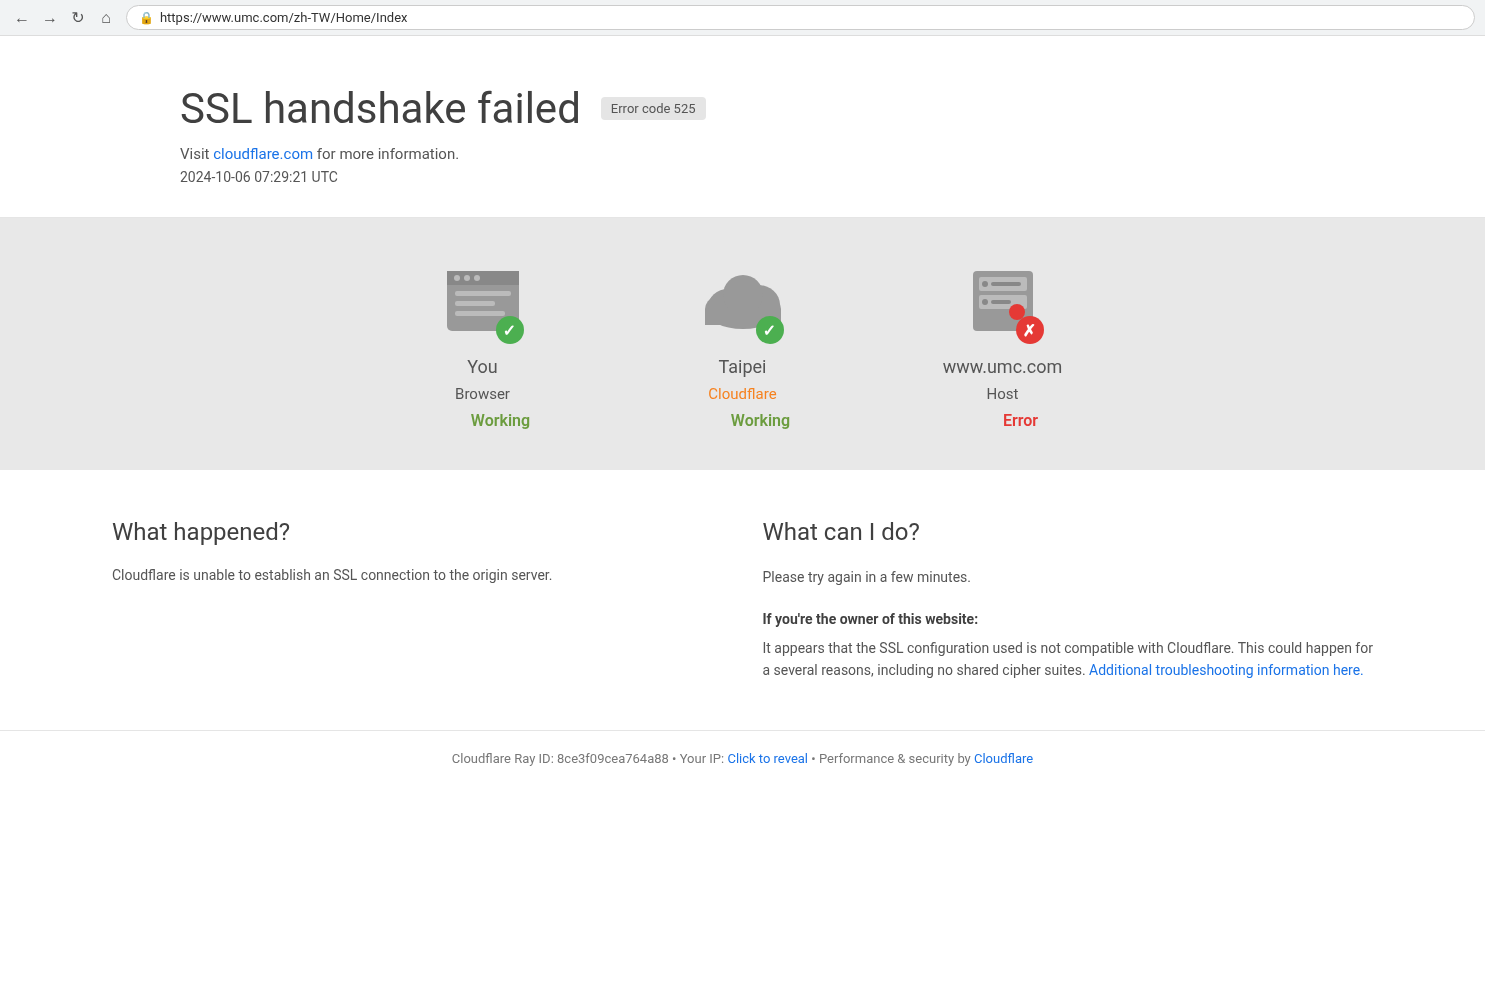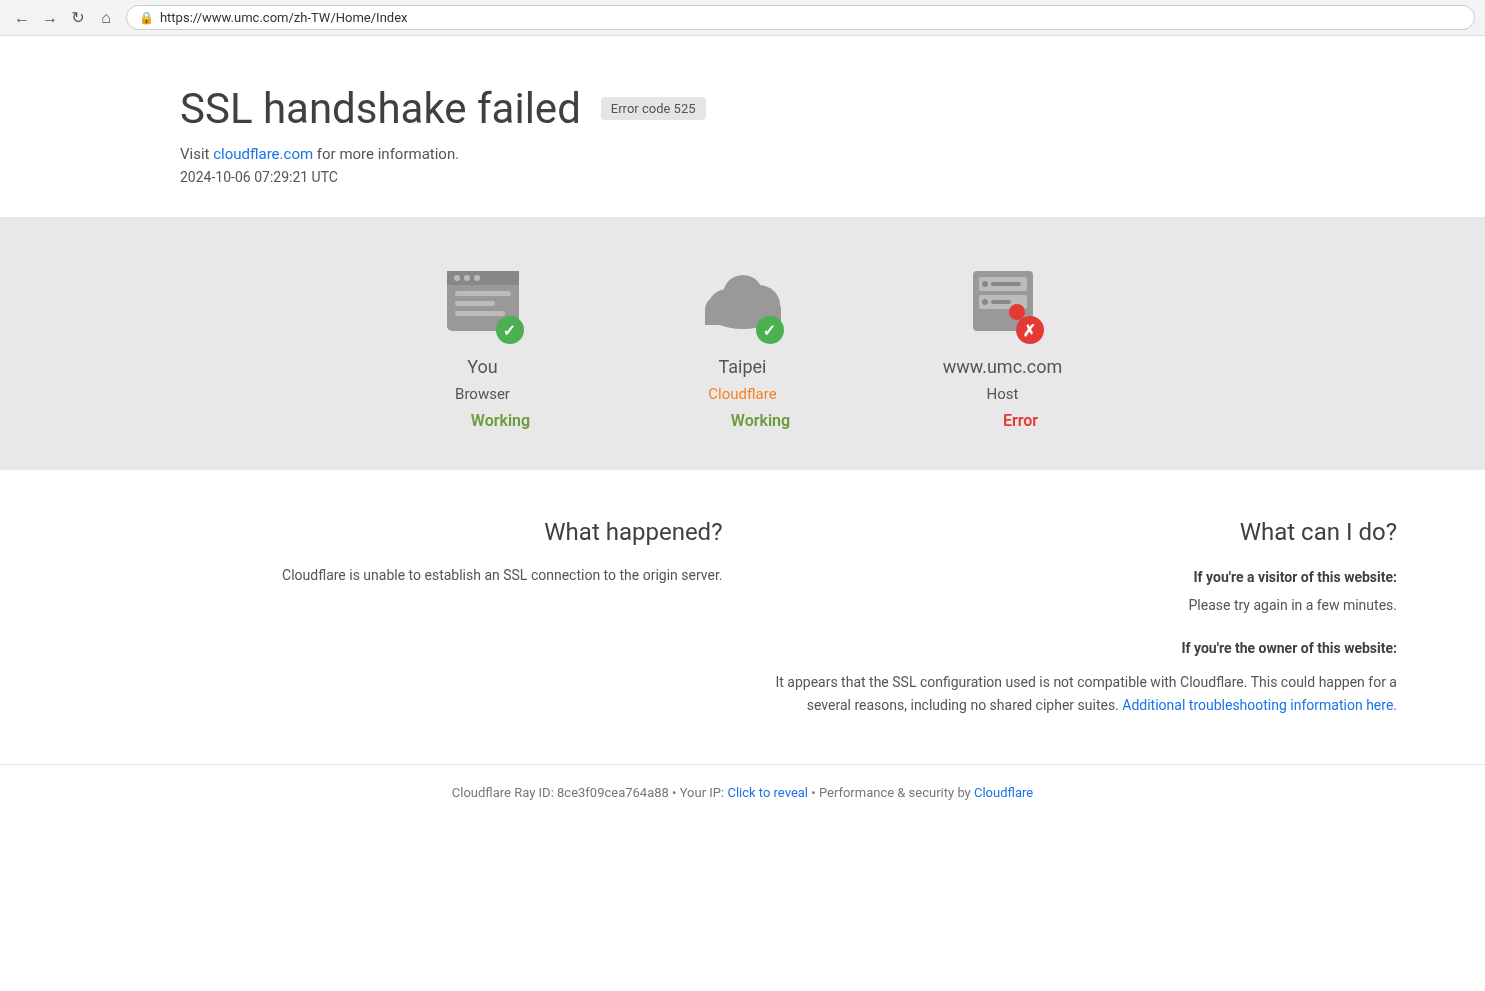--- a/index.html
+++ b/index.html
@@ -156,26 +156,25 @@
       transform: translateX(-50%);
       width: 0;
       height: 0;
       border-left: 20px solid transparent;
       border-right: 20px solid transparent;
       border-top: 16px solid #e8e8e8;
     }
 
     
     .main-content {
-      padding: 48px 88px;
+      padding: 48px 112px;
       display: grid;
       grid-template-columns: 1fr 1fr;
       gap: 40px;
       border-bottom: 1px solid #e5e5e5;
-      text-align: right;
     }
     .section-title {
       font-size: 24px;
       font-weight: 400;
       color: #404040;
       margin-bottom: 18px;
     }
     .section-text {
       font-size: 14px;
       color: #555;
@@ -295,26 +294,25 @@
 <div class="main-content">
 
   <div>
     <h2 class="section-title">What happened?</h2>
     <p class="section-text">Cloudflare is unable to establish an SSL connection to the origin server.</p>
   </div>
 
   <div>
     <h2 class="section-title">What can I do?</h2>
     <div class="sub-section">
-      <p class="section-text bold-text">If you're a visitor of this website:</p>
       <p class="section-text" style="margin-top:6px;">Please try again in a few minutes.</p>
     </div>
     <div class="sub-section">
       <p class="section-text bold-text">If you're the owner of this website:</p>
-      <p class="section-text" style="margin-top:12px;">
+      <p class="section-text" style="margin-top:6px;">
         <span>It appears that the SSL configuration used is not compatible with Cloudflare. This could happen for a several reasons, including no shared cipher suites. </span><a href="#">Additional troubleshooting information here.</a>
       </p>
     </div>
   </div>
 </div>
 
 <div class="footer">
   <span>Cloudflare Ray ID: </span><span>8ce3f09cea764a88</span>
   <span>•</span>
   <span>Your IP: </span><a href="#">Click to reveal</a>

